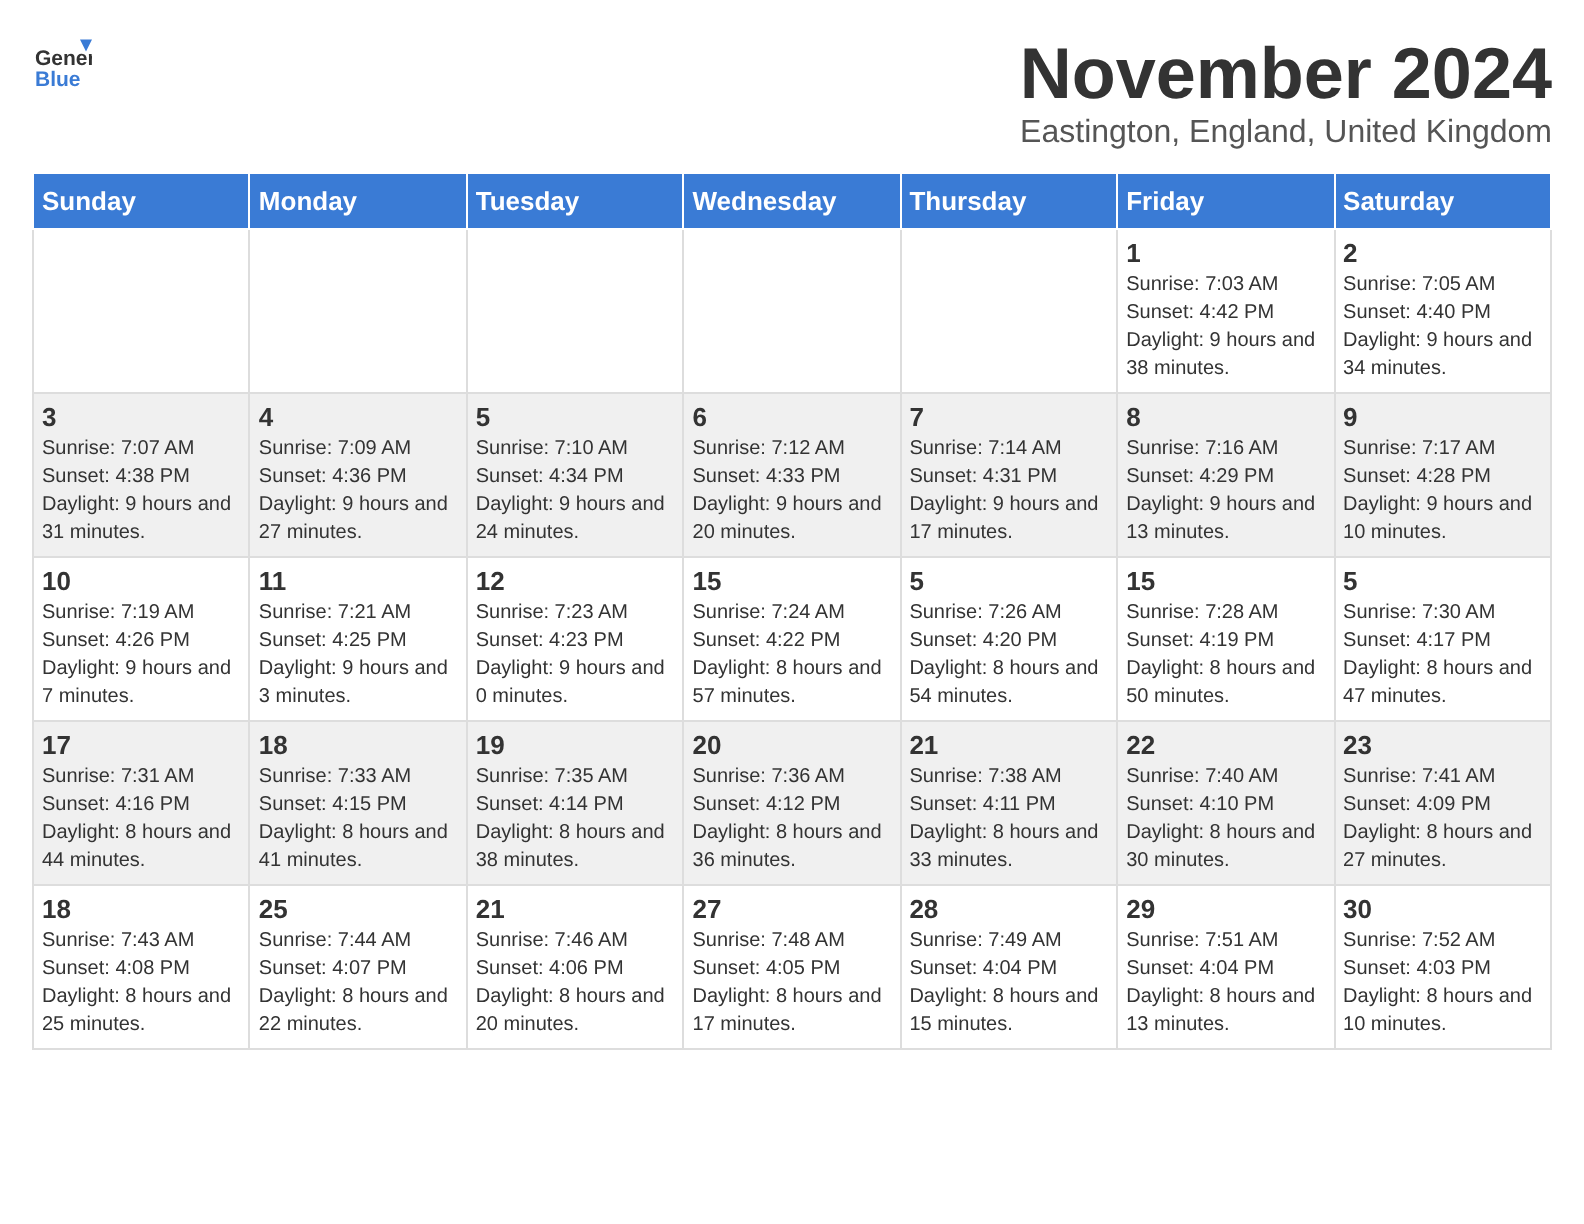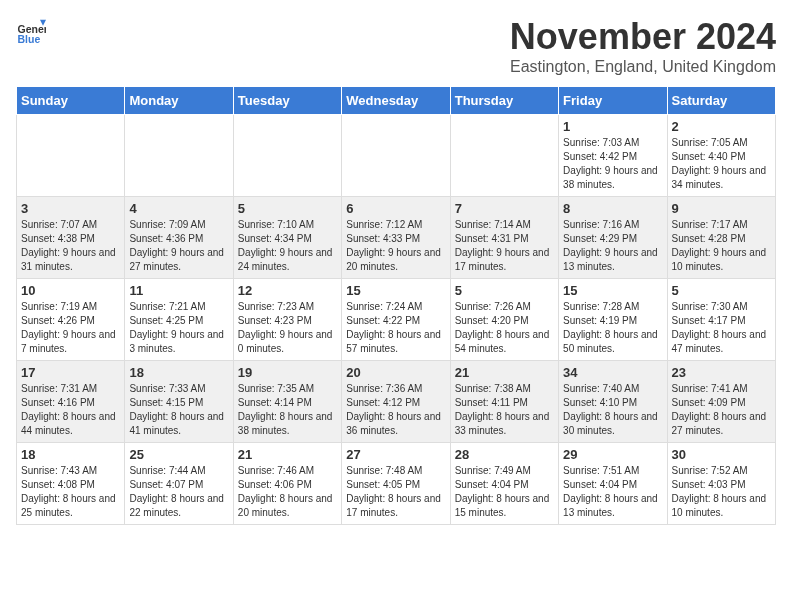--- a/index.html
+++ b/index.html
@@ -200,21 +200,21 @@
         </td>
         <td>
           <span class="day-num">20</span>
           <div class="day-info">Sunrise: 7:36 AM<br>Sunset: 4:12 PM<br>Daylight: 8 hours and 36 minutes.</div>
         </td>
         <td>
           <span class="day-num">21</span>
           <div class="day-info">Sunrise: 7:38 AM<br>Sunset: 4:11 PM<br>Daylight: 8 hours and 33 minutes.</div>
         </td>
         <td>
-          <span class="day-num">34</span>
+          <span class="day-num">22</span>
           <div class="day-info">Sunrise: 7:40 AM<br>Sunset: 4:10 PM<br>Daylight: 8 hours and 30 minutes.</div>
         </td>
         <td>
           <span class="day-num">23</span>
           <div class="day-info">Sunrise: 7:41 AM<br>Sunset: 4:09 PM<br>Daylight: 8 hours and 27 minutes.</div>
         </td>
       </tr>
       <tr>
         <td>
           <span class="day-num">18</span>

